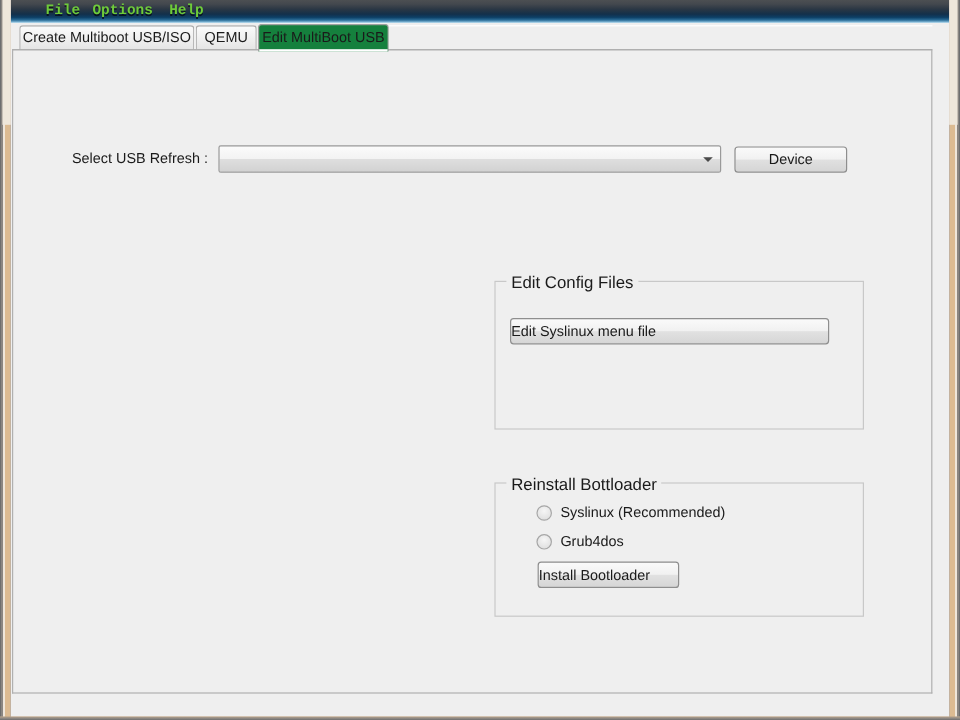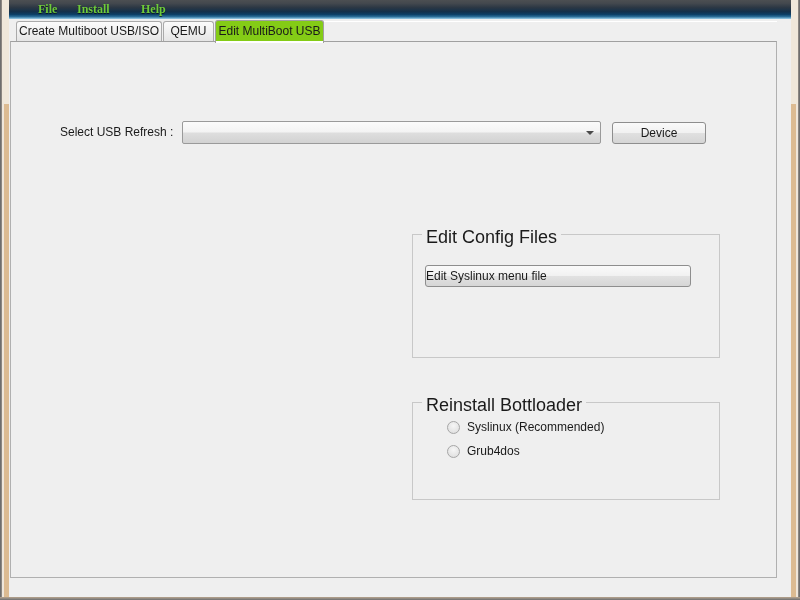--- a/index.html
+++ b/index.html
@@ -102,21 +102,21 @@
         #9fd0ea 100%);
   }
   .menu-item {
     position: absolute;
     top: 1px;
     height: 17px;
     line-height: 17px;
     color: #6ecb3a;
     font-size: 12px;
     font-weight: bold;
-    font-family: Liberation Serif, serif;
+    font-family: Liberation Mono, monospace;
     text-shadow: 0 1px 0 rgba(0,0,0,0.6);
     cursor: default;
     padding: 0 5px;
     white-space: nowrap;
   }
   #menu-file    { left: 24px; }
   #menu-options { left: 63px; }
   #menu-help    { left: 127px; }
 
   
@@ -149,21 +149,21 @@
     line-height: 19px;
     text-align: center;
     white-space: nowrap;
     cursor: default;
     font-family: "Liberation Sans", sans-serif;
   }
   .tab.active {
     top: 0;
     height: 23px;
     line-height: 21px;
-    background: #84cc16;
+    background: #15803d;
     border-color: #a0a0a0;
     z-index: 5;
     font-weight: normal;
   }
   #tab-create { left: 6px;   width: 146px; }
   #tab-qemu   { left: 153px; width: 51px;  }
   #tab-edit   { left: 205px; width: 109px; }
 
   #tab-filler {
     position: absolute;
@@ -261,35 +261,35 @@
     box-sizing: border-box;
     border: 1px solid #c8c8c8;
     background: transparent;
   }
   .group-title {
     position: absolute;
     top: -8px;
     left: 9px;
     padding: 0 4px;
     background: #efefef;
-    font-size: 18px;
+    font-size: 14px;
     color: #1a1a1a;
     white-space: nowrap;
   }
   #group-config {
     left: 402px;
     top: 214px;
     width: 308px;
     height: 124px;
   }
   #group-bootloader {
     left: 402px;
     top: 382px;
     width: 308px;
-    height: 98px;
+    height: 112px;
   }
 
   
   .wide-button {
     position: absolute;
     box-sizing: border-box;
     border: 1px solid #8e8e8e;
     border-radius: 3px;
     background: linear-gradient(to bottom, #fafafa 0%, #f1f1f1 48%, #e1e1e1 52%, #d6d6d6 100%);
     font-size: 12px;
@@ -359,21 +359,21 @@
   </div>
   <div id="frame-right" class="frame-edge">
     <div class="frame-top-light"></div>
   </div>
   <div id="frame-bottom"></div>
 
   <div id="client-area">
 
     <div id="menu-bar">
       <div id="menu-file" class="menu-item">File</div>
-      <div id="menu-options" class="menu-item">Install</div>
+      <div id="menu-options" class="menu-item">Options</div>
       <div id="menu-help" class="menu-item">Help</div>
     </div>
 
     <div id="tab-control">
 
       <div id="tab-strip">
         <div id="tab-create" class="tab">Create Multiboot USB/ISO</div>
         <div id="tab-qemu" class="tab">QEMU</div>
         <div id="tab-edit" class="tab active">Edit MultiBoot USB</div>
         <div id="tab-filler"></div>
@@ -403,16 +403,17 @@
       <div id="radio-syslinux" class="radio-row">
         <span class="radio-dot"></span>
         <span class="radio-label">Syslinux    (Recommended)</span>
       </div>
 
       <div id="radio-grub4dos" class="radio-row">
         <span class="radio-dot"></span>
         <span class="radio-label">Grub4dos</span>
       </div>
 
+      <div id="btn-install-bootloader" class="wide-button">Install Bootloader</div>
 
     </div>
   </div>
 </div>
 
 </body></html>

